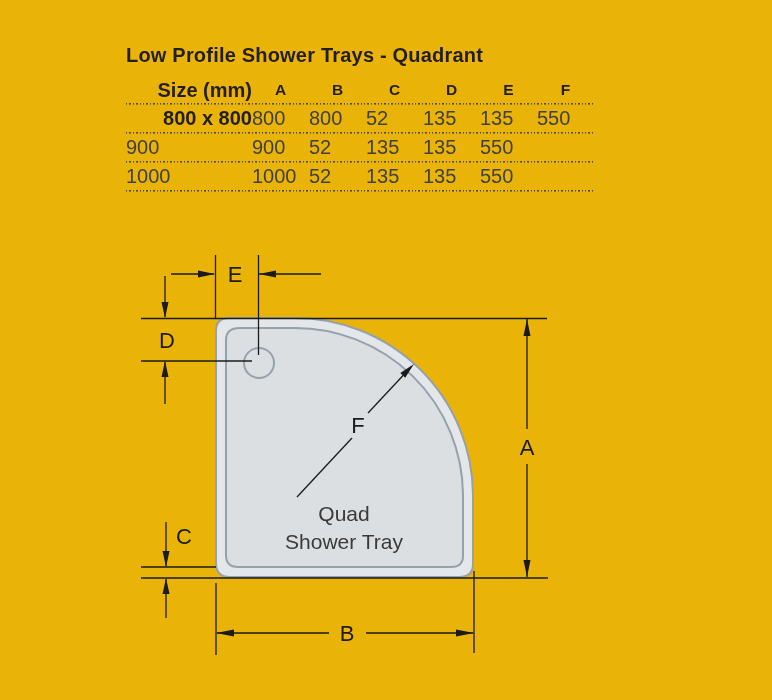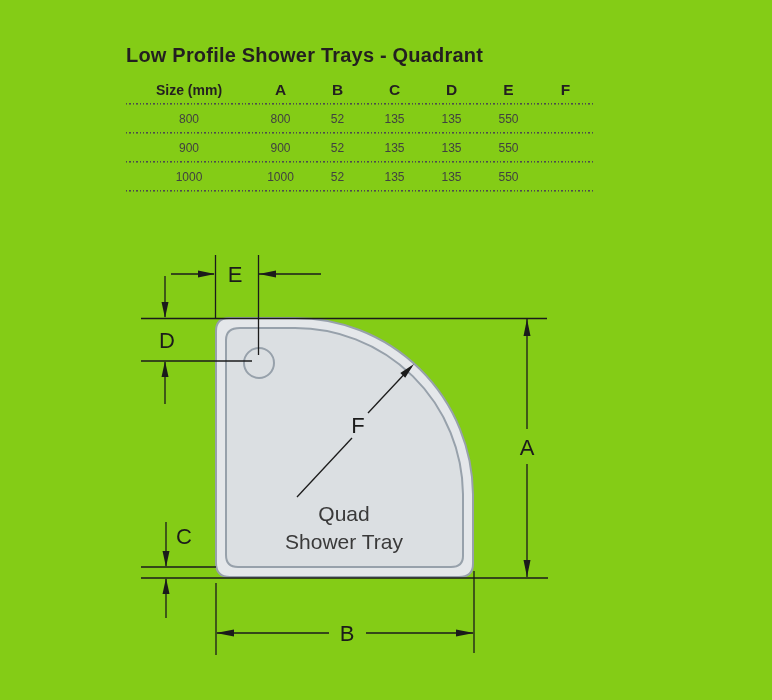--- a/index.html
+++ b/index.html
@@ -1,28 +1,28 @@
 <!DOCTYPE html>
 <html><head>
 <meta charset="utf-8">
 <style>
   html,body{margin:0;padding:0;background:#ffffff;}
-  .screen{position:relative;width:772px;height:700px;background:#84cc16;overflow:hidden;
+  .screen{position:relative;width:772px;height:700px;background:#eab308;overflow:hidden;
           font-family:"Liberation Sans",sans-serif;}
   .page-title{position:absolute;left:126px;top:44px;font-size:20px;font-weight:700;
               color:#231f20;letter-spacing:.2px;white-space:nowrap;}
   .spec-table{position:absolute;left:126px;top:77px;width:468px;color:#231f20;}
   .trow{display:grid;grid-template-columns:126px repeat(6,57px);align-items:center;}
   .trow.head{height:26px;}
   .trow.data{height:27px;}
   .dotline{height:2px;background-image:repeating-linear-gradient(to right,#4c4c4c 0 1.4px,transparent 1.4px 3.4px);
            background-size:100% 1.6px;background-position:0 50%;background-repeat:no-repeat;}
-  .c-size{font-weight:700;font-size:14px;text-align:center;}
+  .c-size{font-weight:700;font-size:20px;text-align:right;}
   .c-head{font-weight:700;font-size:15.5px;text-align:center;}
-  .c-val{font-size:12px;text-align:center;color:#414141;}
+  .c-val{font-size:20px;color:#414141;}
   svg.diagram{position:absolute;left:0;top:0;}
   .dim{stroke:#1b1b1b;stroke-width:1.3;fill:none;}
   .tray-edge{stroke:#97a1ab;stroke-width:2;}
   .arrow{fill:#1b1b1b;stroke:none;}
   text.dimlabel{font-family:"Liberation Sans",sans-serif;font-size:22px;fill:#1b1b1b;text-anchor:middle;}
   text.caption{font-family:"Liberation Sans",sans-serif;font-size:21px;fill:#3a3a3a;text-anchor:middle;}
 </style>
 </head>
 <body>
 
@@ -36,20 +36,21 @@
       <div class="c-head">A</div>
       <div class="c-head">B</div>
       <div class="c-head">C</div>
       <div class="c-head">D</div>
       <div class="c-head">E</div>
       <div class="c-head">F</div>
     </div>
     <div class="dotline"></div>
 
     <div class="trow data">
+      <div class="c-size">800 x 800</div>
       <div class="c-val">800</div>
       <div class="c-val">800</div>
       <div class="c-val">52</div>
       <div class="c-val">135</div>
       <div class="c-val">135</div>
       <div class="c-val">550</div>
     </div>
     <div class="dotline"></div>
 
     <div class="trow data">

